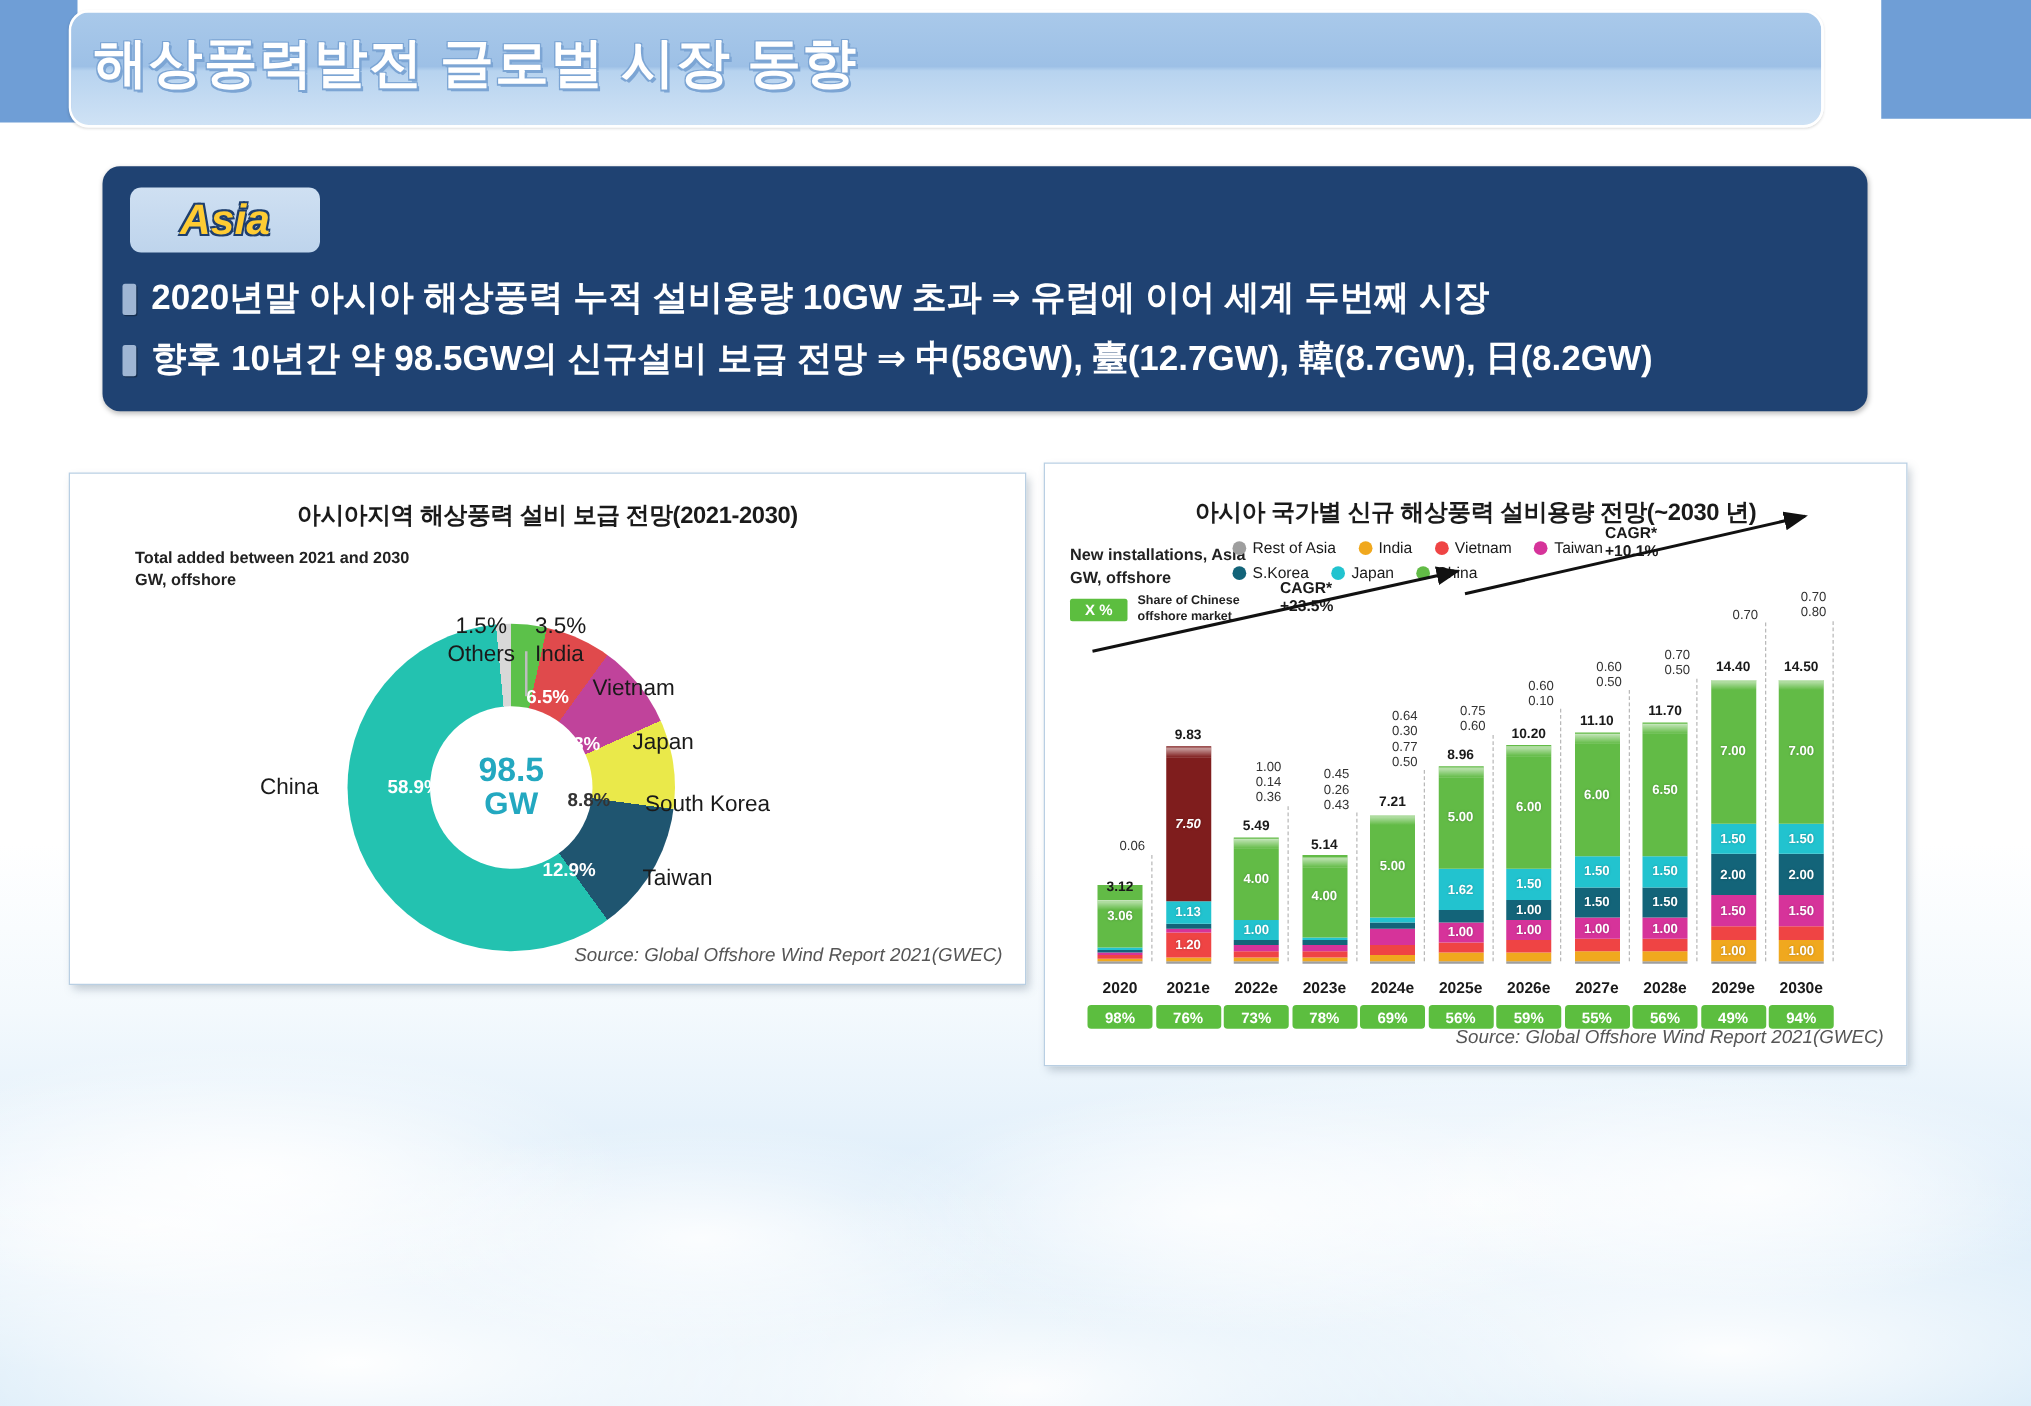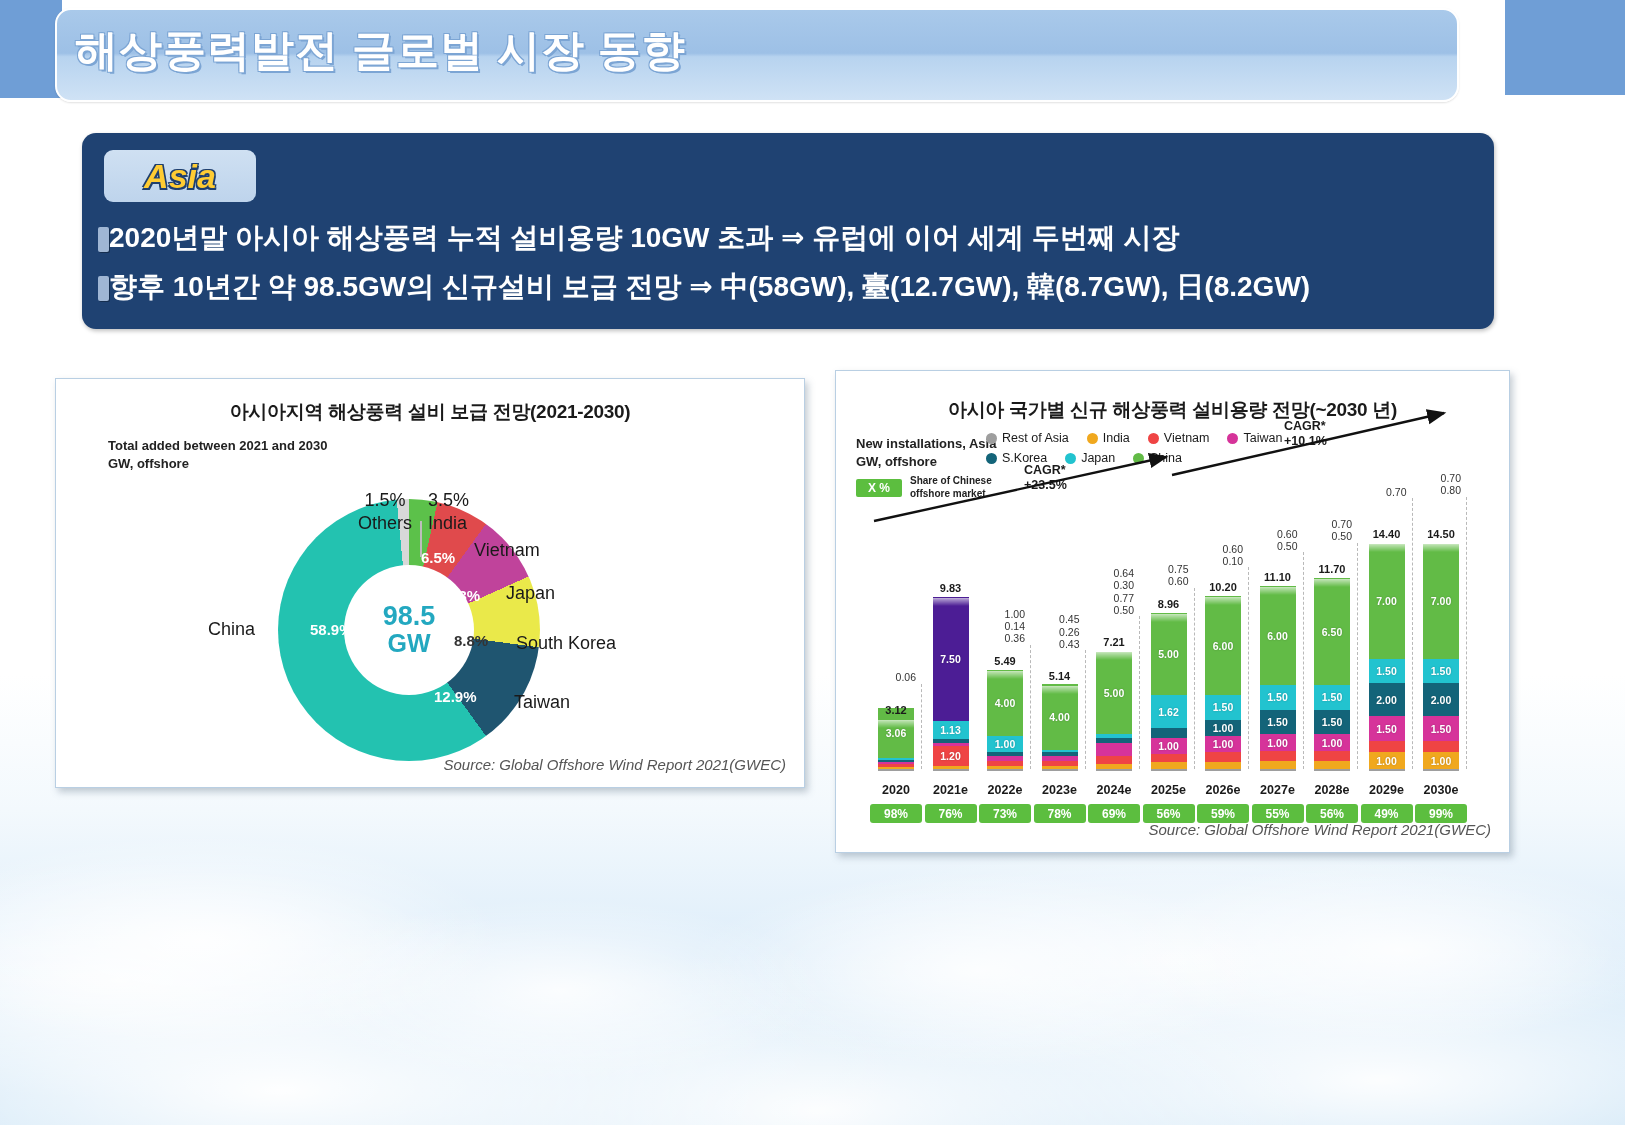--- a/index.html
+++ b/index.html
@@ -37,28 +37,28 @@
     font-size:43px;font-weight:bold;color:#ffffff;letter-spacing:1px;
     text-shadow:2px 2px 0 #7ca5d4, -1px -1px 0 #7ca5d4, 1px -1px 0 #7ca5d4, -1px 1px 0 #7ca5d4;}
   
   #info-box{position:absolute;left:82px;top:133px;width:1412px;height:196px;
     border-radius:14px;background:#1f4272;box-shadow:1px 2px 4px rgba(0,0,0,.25);}
   #asia-chip{position:absolute;left:22px;top:17px;width:152px;height:52px;border-radius:9px;
     background:linear-gradient(180deg,#cfe0f2 0%,#bed4ec 100%);
     display:flex;align-items:center;justify-content:center;}
   #asia-chip span{font-size:34px;font-style:italic;font-weight:bold;color:#ffcc33;
     text-shadow:1.5px 1.5px 0 #1f3f6e,-1.5px -1.5px 0 #1f3f6e,1.5px -1.5px 0 #1f3f6e,-1.5px 1.5px 0 #1f3f6e;}
-  .bullet-row{position:absolute;left:16px;display:flex;align-items:flex-start;}
+  .bullet-row{position:absolute;left:16px;display:flex;align-items:flex-start;gap:12px;}
   .bullet-row:nth-of-type(1){top:88px;}
   .bullet-mark{width:11px;height:25px;background:#9fb6d4;border-radius:2px;margin-top:6px;flex:0 0 auto;
     box-shadow:1px 1px 0 rgba(0,0,0,.3);}
   .bullet-text{font-size:28px;font-weight:bold;color:#ffffff;line-height:1.18;white-space:nowrap;}
   
   .panel{position:absolute;background:#ffffff;border:1px solid #b9cfe3;
-    box-shadow:3px 4px 7px rgba(90,110,130,.35);}
+    box-shadow:3px 4px 7px rgba(90,110,130,.35);padding-left:16px;}
   #panel-left{left:55px;top:378px;width:748px;height:408px;}
   #panel-right{left:835px;top:370px;width:673px;height:481px;}
   .panel-title{position:absolute;left:0;right:0;text-align:center;
     font-size:19px;font-weight:bold;color:#1a1a1a;letter-spacing:-.3px;}
   #panel-left .panel-title{top:20px;}
   #panel-right .panel-title{top:26px;}
   .panel-subtitle{position:absolute;font-size:13px;font-weight:bold;color:#222;line-height:1.35;}
   .panel-source{position:absolute;right:18px;bottom:14px;font-size:15px;font-style:italic;color:#555;}
   
   #donut-wrap{position:absolute;left:222px;top:120px;width:262px;height:262px;}
@@ -276,21 +276,21 @@
           <div class="seg" style="height: 2.2px; background: rgb(158, 158, 158);"></div>
           <div class="seg" style="height: 3.28947px; background: rgb(240, 168, 30);"></div>
           <div class="seg" style="height: 19.7368px; background: rgb(239, 68, 68);">
             <span class="seg-lbl">1.20</span>
           </div>
           <div class="seg" style="height: 3.28947px; background: rgb(214, 51, 154);"></div>
           <div class="seg" style="height: 3.28947px; background: rgb(19, 100, 121);"></div>
           <div class="seg" style="height: 18.5855px; background: rgb(34, 195, 207);">
             <span class="seg-lbl">1.13</span>
           </div>
-          <div class="seg" style="height: 123.355px; background: #4c1d95;">
+          <div class="seg" style="height: 123.355px; background: #7f1d1d; font-style: italic;">
             <span class="seg-lbl">7.50</span>
           </div>
         </div>
         <div class="bar-top" style="top: 0px;"></div>
       </div>
       <div class="total-lbl" style="left: 64.5px; bottom: 177.191px;">9.83</div>
       <div class="year-lbl" style="left: 62.5px; bottom: -26px;">2021e</div>
       <div class="share-badge" style="left: 68.5px; bottom: -52px;">76%</div>
       <div class="dashline" style="left: 174px; bottom: 2px; height: 124.296px;"></div>
       <div class="side-note" style="left: 113px; width: 56px; bottom: 126.296px;">
@@ -525,17 +525,17 @@
             <span class="seg-lbl">1.50</span>
           </div>
           <div class="seg" style="height: 115.132px; background: rgb(98, 187, 70);">
             <span class="seg-lbl">7.00</span>
           </div>
         </div>
         <div class="bar-top" style="top: 0px;"></div>
       </div>
       <div class="total-lbl" style="left: 555px; bottom: 230.974px;">14.50</div>
       <div class="year-lbl" style="left: 553px; bottom: -26px;">2030e</div>
-      <div class="share-badge" style="left: 559px; bottom: -52px;">99%</div>
+      <div class="share-badge" style="left: 559px; bottom: -52px;">94%</div>
     </div>
 
   <div class="panel-source">Source: Global Offshore Wind Report 2021(GWEC)</div>
 </div>
 
 </body></html>

